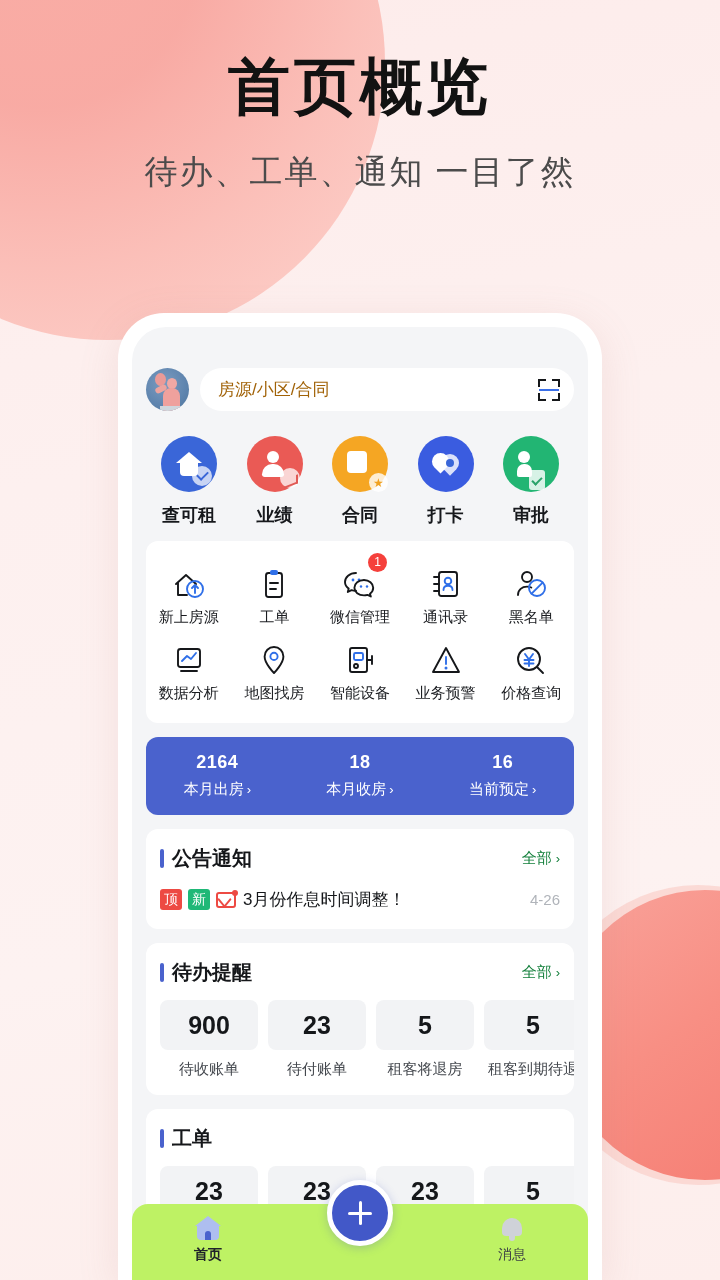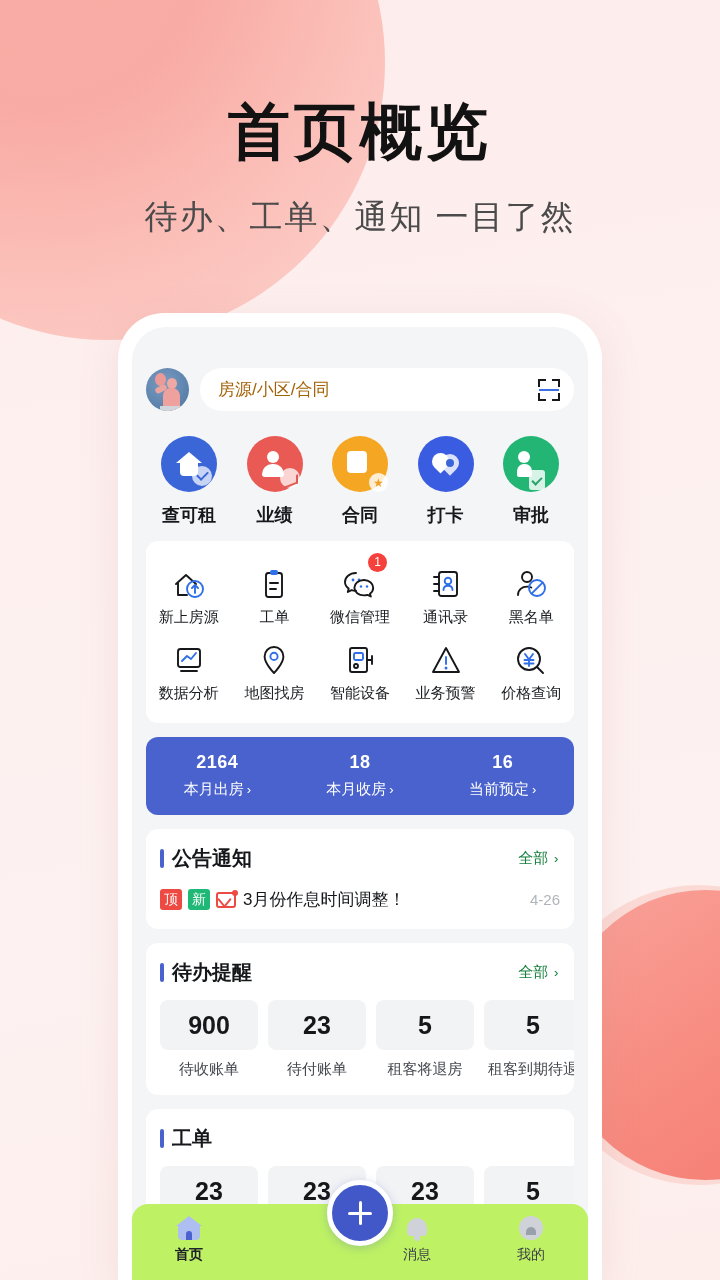--- a/index.html
+++ b/index.html
@@ -27,21 +27,21 @@
   }
   .blob-br-ghost {
     position: absolute; left: 548px; top: 885px;
     width: 300px; height: 300px; border-radius: 50%;
     background: #fac6c0; opacity: .55;
   }
 
   
   .hero { position: absolute; left: 0; top: 0; width: 720px; text-align: center; z-index: 5; }
   .hero-title {
-    margin-top: 96px;
+    margin-top: 51px;
     font-size: 62px; font-weight: bold; color: #121212;
     letter-spacing: 4px; line-height: 1.15;
   }
   .hero-sub {
     margin-top: 28px;
     font-size: 33px; color: #4b4b4b; letter-spacing: 2px;
   }
 
   
   .phone {
@@ -152,21 +152,21 @@
   .stats {
     margin-top: 14px; background: #4a62cd; border-radius: 12px;
     display: flex; padding: 15px 0 16px 0;
   }
   .stat { flex: 1; text-align: center; color: #fff; }
   .stat-num { font-size: 18px; font-weight: bold; letter-spacing: .5px; }
   .stat-lbl { margin-top: 7px; font-size: 15px; }
   .stat-lbl .chev { font-size: 13px; margin-left: 3px; }
 
   
-  .sec-head { display: flex; align-items: center; padding: 16px 14px 0 14px; font-family: Liberation Mono, monospace; }
+  .sec-head { display: flex; align-items: center; padding: 16px 14px 0 14px; }
   .sec-bar { width: 4px; height: 19px; background: #4a62cd; border-radius: 2px; margin-right: 8px; }
   .sec-title { font-size: 20px; font-weight: bold; color: #15171a; flex: 1; }
   .sec-more { font-size: 15px; color: #15803d; }
   .sec-more .chev { font-size: 13px; margin-left: 4px; }
 
   
   .notice-row { display: flex; align-items: center; padding: 16px 14px 18px 14px; }
   .tag { font-size: 14px; padding: 1px 4px; border-radius: 3px; margin-right: 6px; color: #fff; line-height: 1.35; }
   .tag.top { background: #ed4a43; }
   .tag.new { background: #1fb877; }
@@ -535,25 +535,19 @@
       <div class="tab spacer"></div>
       <div class="tab">
         <div class="tab-ico">
             <div class="bell-ico">
               <div class="c"></div>
               <div class="p"></div>
             </div>
           </div>
         <div class="tab-lbl">消息</div>
       </div>
-      <div class="tab">
-        <div class="tab-ico">
-            <div class="me-ico"></div>
-          </div>
-        <div class="tab-lbl">我的</div>
-      </div>
       <div class="fab">
         <div class="plus"></div>
       </div>
     </div>
 
   </div>
 </div>
 
 </body></html>

